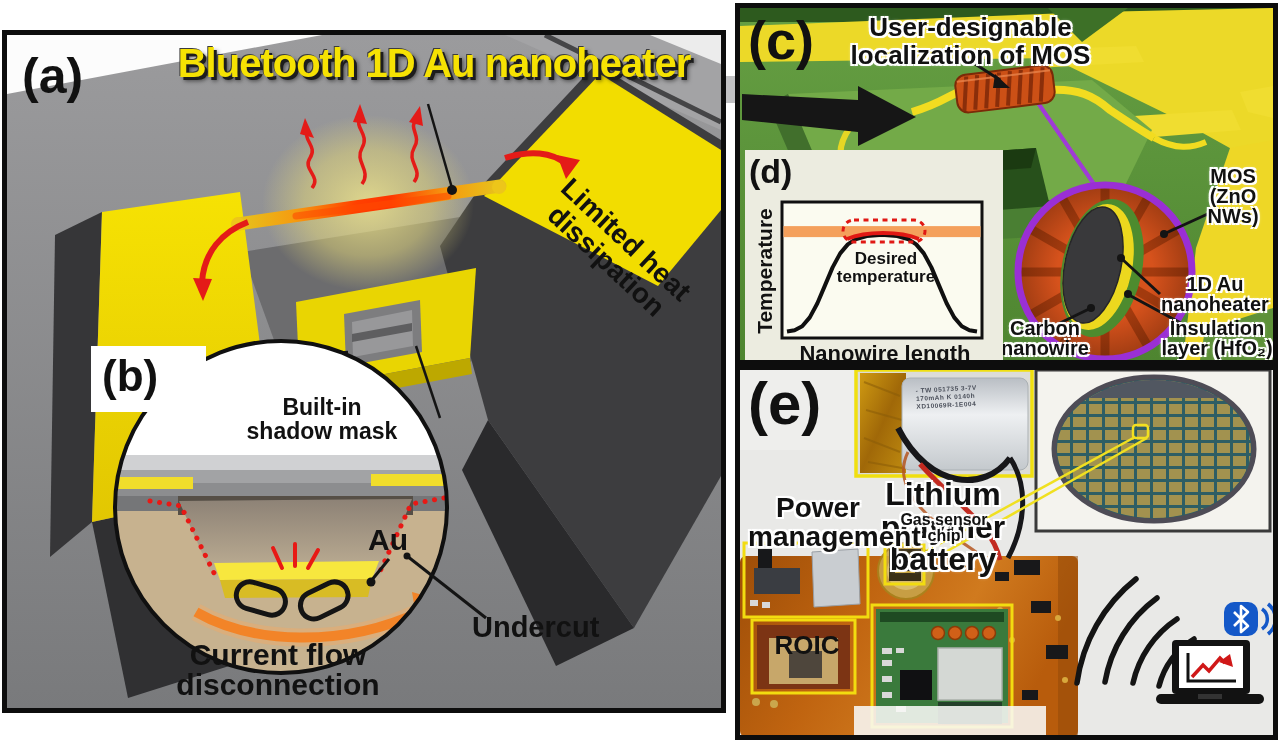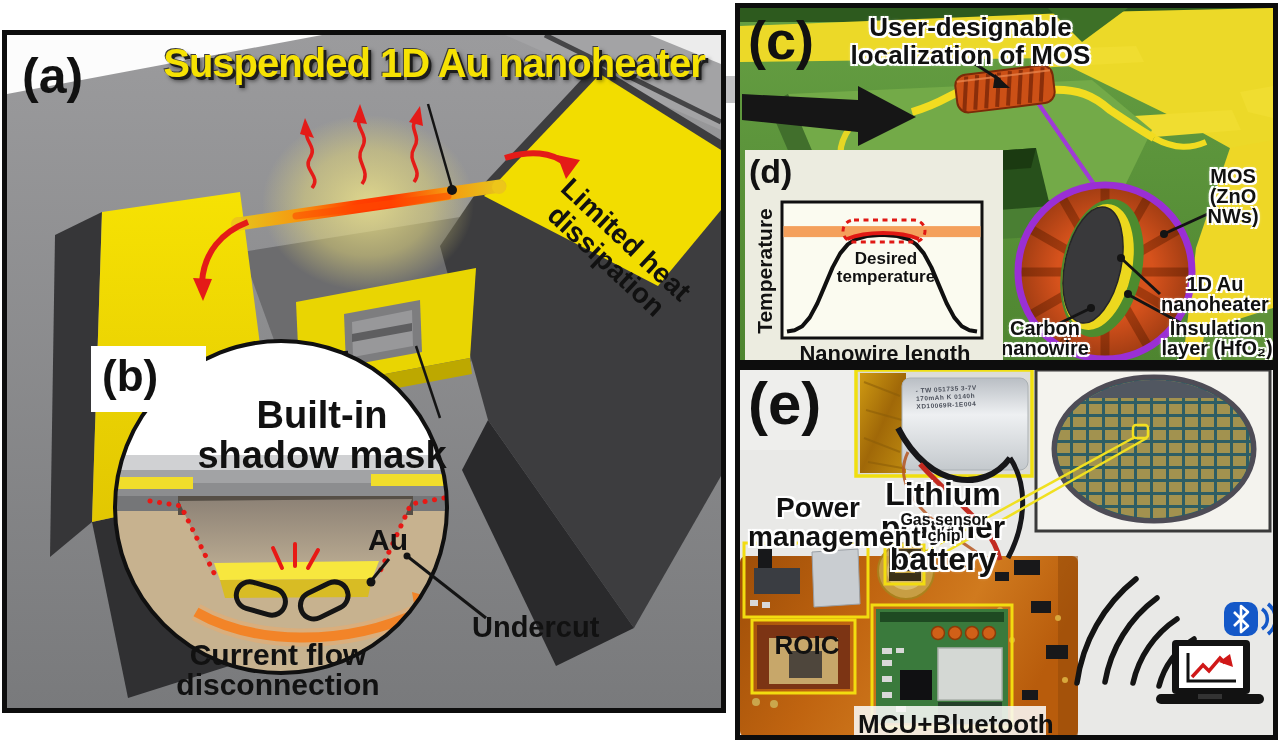--- a/index.html
+++ b/index.html
@@ -143,27 +143,27 @@
         </g>
         <line x1="389" y1="559" x2="371" y2="581" stroke="#141414" stroke-width="3"></line>
         <circle cx="371" cy="582" r="4.5" fill="#141414"></circle>
       </g>
       <circle cx="281" cy="507" r="166" fill="none" stroke="#101010" stroke-width="4"></circle>
       <line x1="486" y1="618" x2="407" y2="556" stroke="#141414" stroke-width="3"></line>
       <circle cx="407" cy="556" r="3.5" fill="#141414"></circle>
     </svg>
 
     <div class="txt" style="left:15px;top:15px;font-size:50px">(a)</div>
-    <div class="txt ctr ytitle" style="left:141px;top:7px;width:572px;font-size:40px">Suspended 1D Au nanoheater</div>
+    <div class="txt ctr ytitle" style="left:141px;top:7px;width:572px;font-size:40px">Bluetooth 1D Au nanoheater</div>
     <div class="txt ctr" style="left:494px;top:186px;width:230px;font-size:28px;transform:rotate(43deg)">Limited heat
 dissipation</div>
 
     <div class="abs" style="left:84px;top:311px;width:115px;height:66px;background:#fff"></div>
     <div class="txt" style="left:95px;top:318px;font-size:44px">(b)</div>
-    <div class="txt ctr" style="left:165px;top:361px;width:300px;font-size:38px;line-height:1.04">Built-in
+    <div class="txt ctr" style="left:165px;top:361px;width:300px;font-size:23px;line-height:1.04">Built-in
 shadow mask</div>
     <div class="txt ctr" style="left:351px;top:489px;width:60px;font-size:30px">Au</div>
     <div class="txt ctr" style="left:116px;top:605px;width:310px;font-size:30px;line-height:1.0">Current flow
 disconnection</div>
     <div class="txt" style="left:465px;top:577px;font-size:29px">Undercut</div>
   </div>
 
   <div class="panel" style="left:735px;top:3px;width:543px;height:362px;background:#5f9c3c">
     <svg width="533" height="352" viewBox="740 8 533 352">
       <defs>
@@ -447,15 +447,14 @@
     <div class="txt" style="left:176px;top:14px;width:110px;font-size:6.5px;color:#4a4f5a;transform:rotate(-3deg);letter-spacing:.5px;line-height:1.25">- TW 051735 3-7V
 170mAh K 0140h
 XD10069R-1E004</div>
     <div class="txt ctr halo" style="left:112px;top:108px;width:182px;font-size:32px;line-height:1.02">Lithium polymer
 battery</div>
     <div class="txt ctr halo" style="left:8px;top:124px;width:140px;font-size:28px;line-height:1.02">Power
 management</div>
     <div class="txt ctr halo" style="left:146px;top:142px;width:116px;font-size:16px;line-height:1.02">Gas sensor
 chip</div>
     <div class="txt ctr" style="left:24px;top:262px;width:86px;font-size:26px">ROIC</div>
-    <div class="txt ctr" style="left:118px;top:341px;width:186px;font-size:26px">MCU+Bluetooth</div>
   </div>
 </div>
 
 </body></html>

